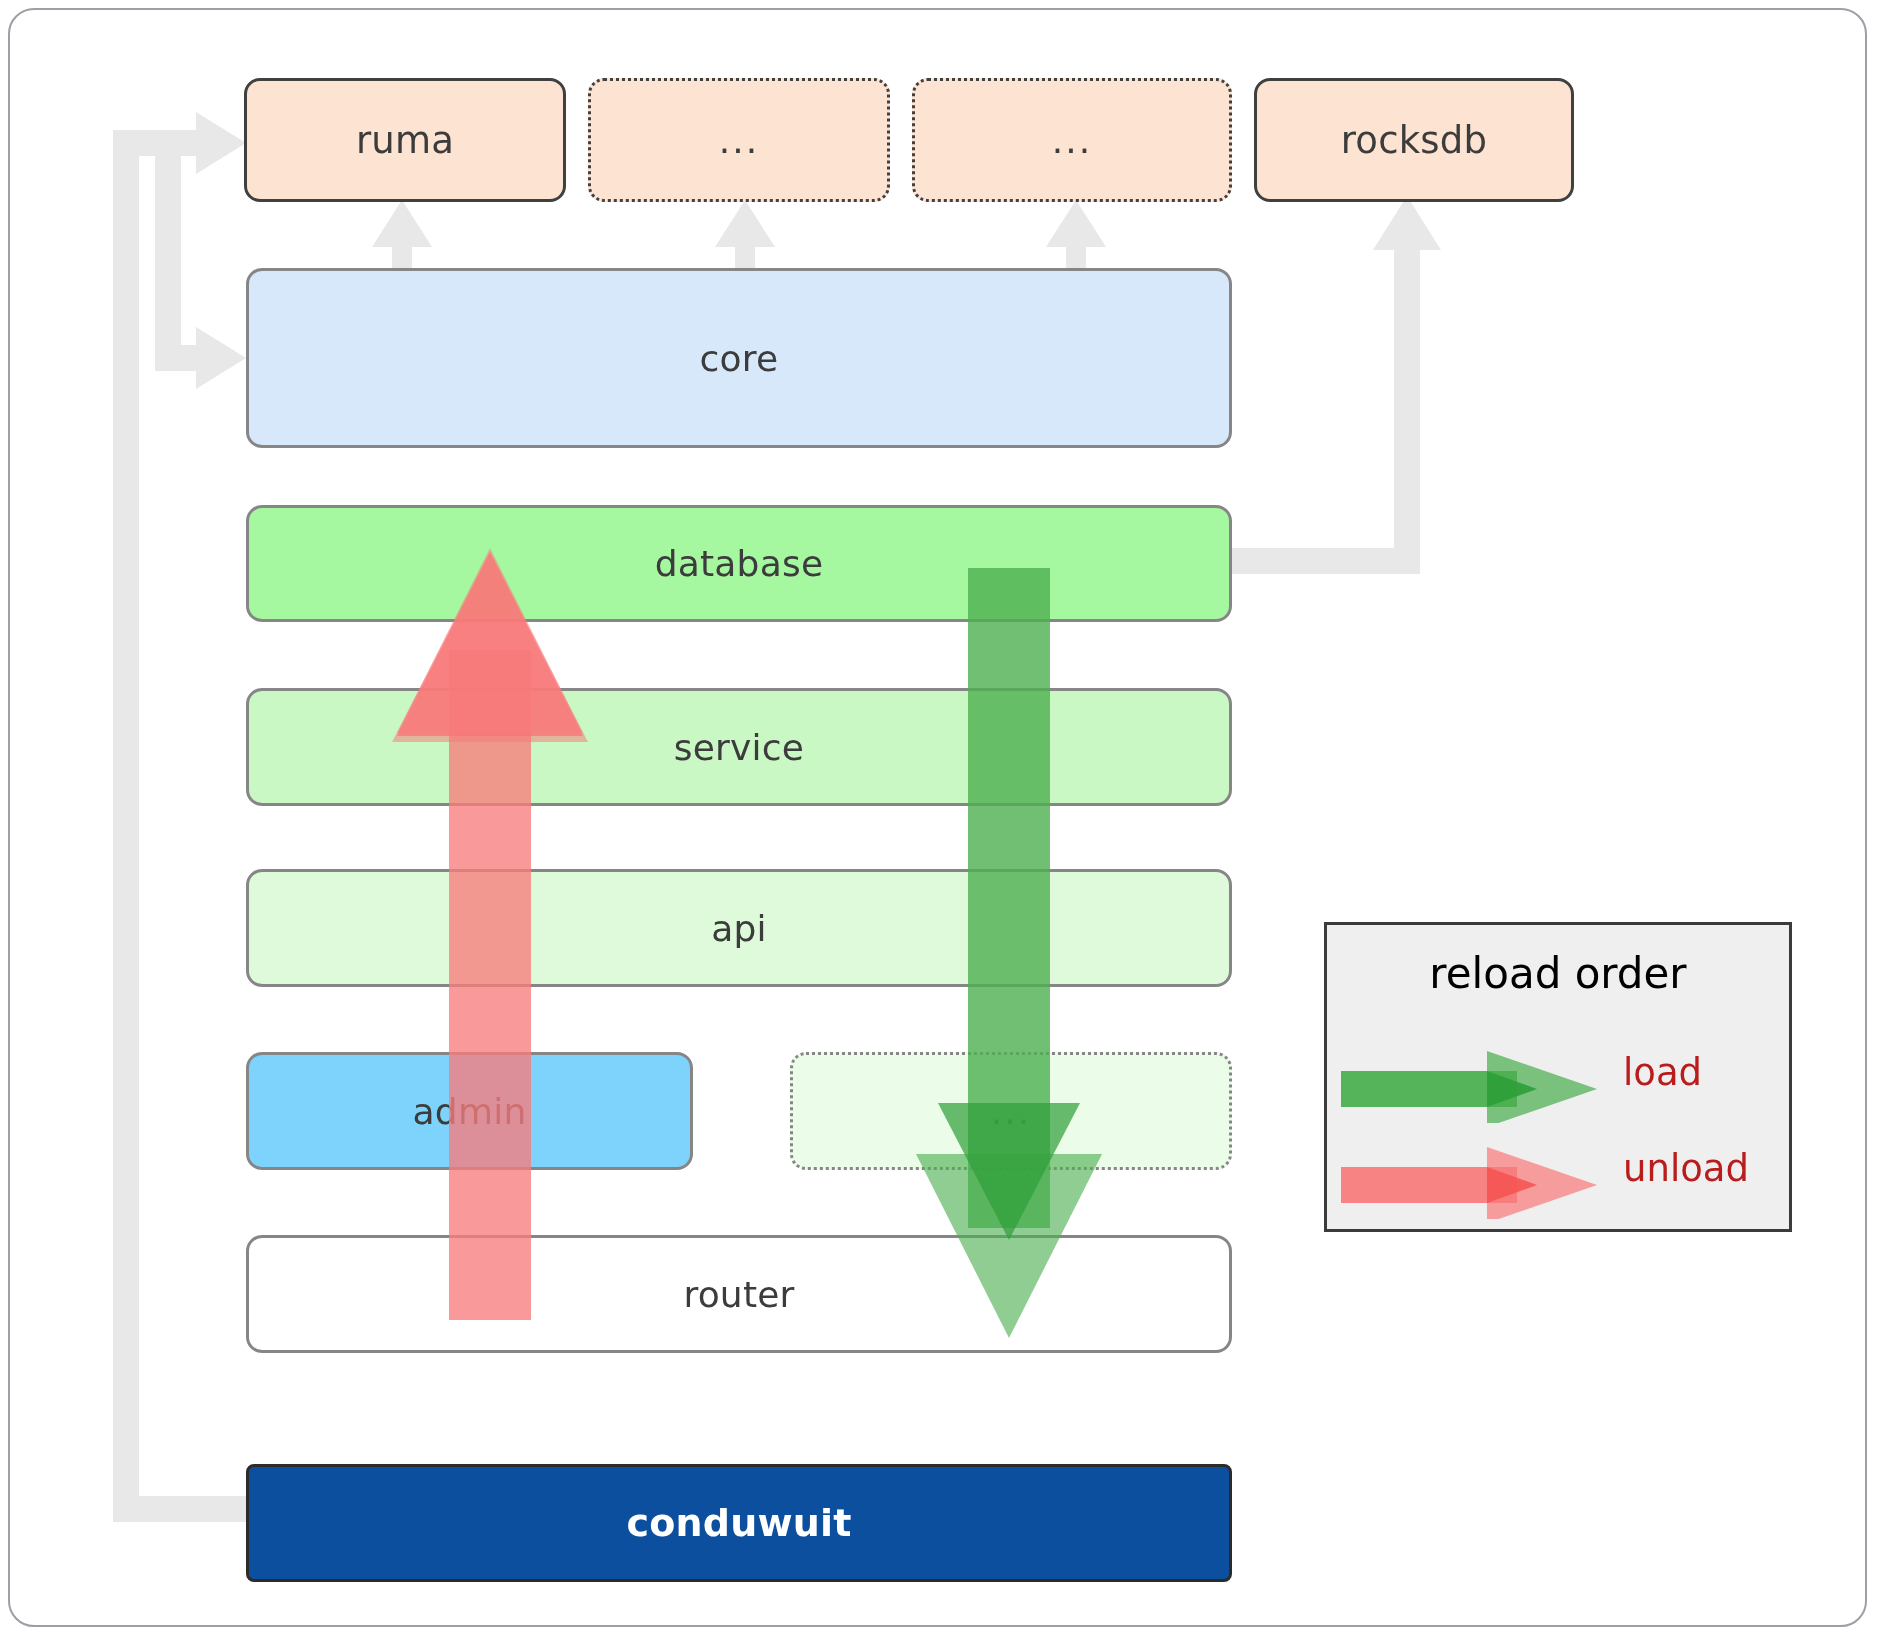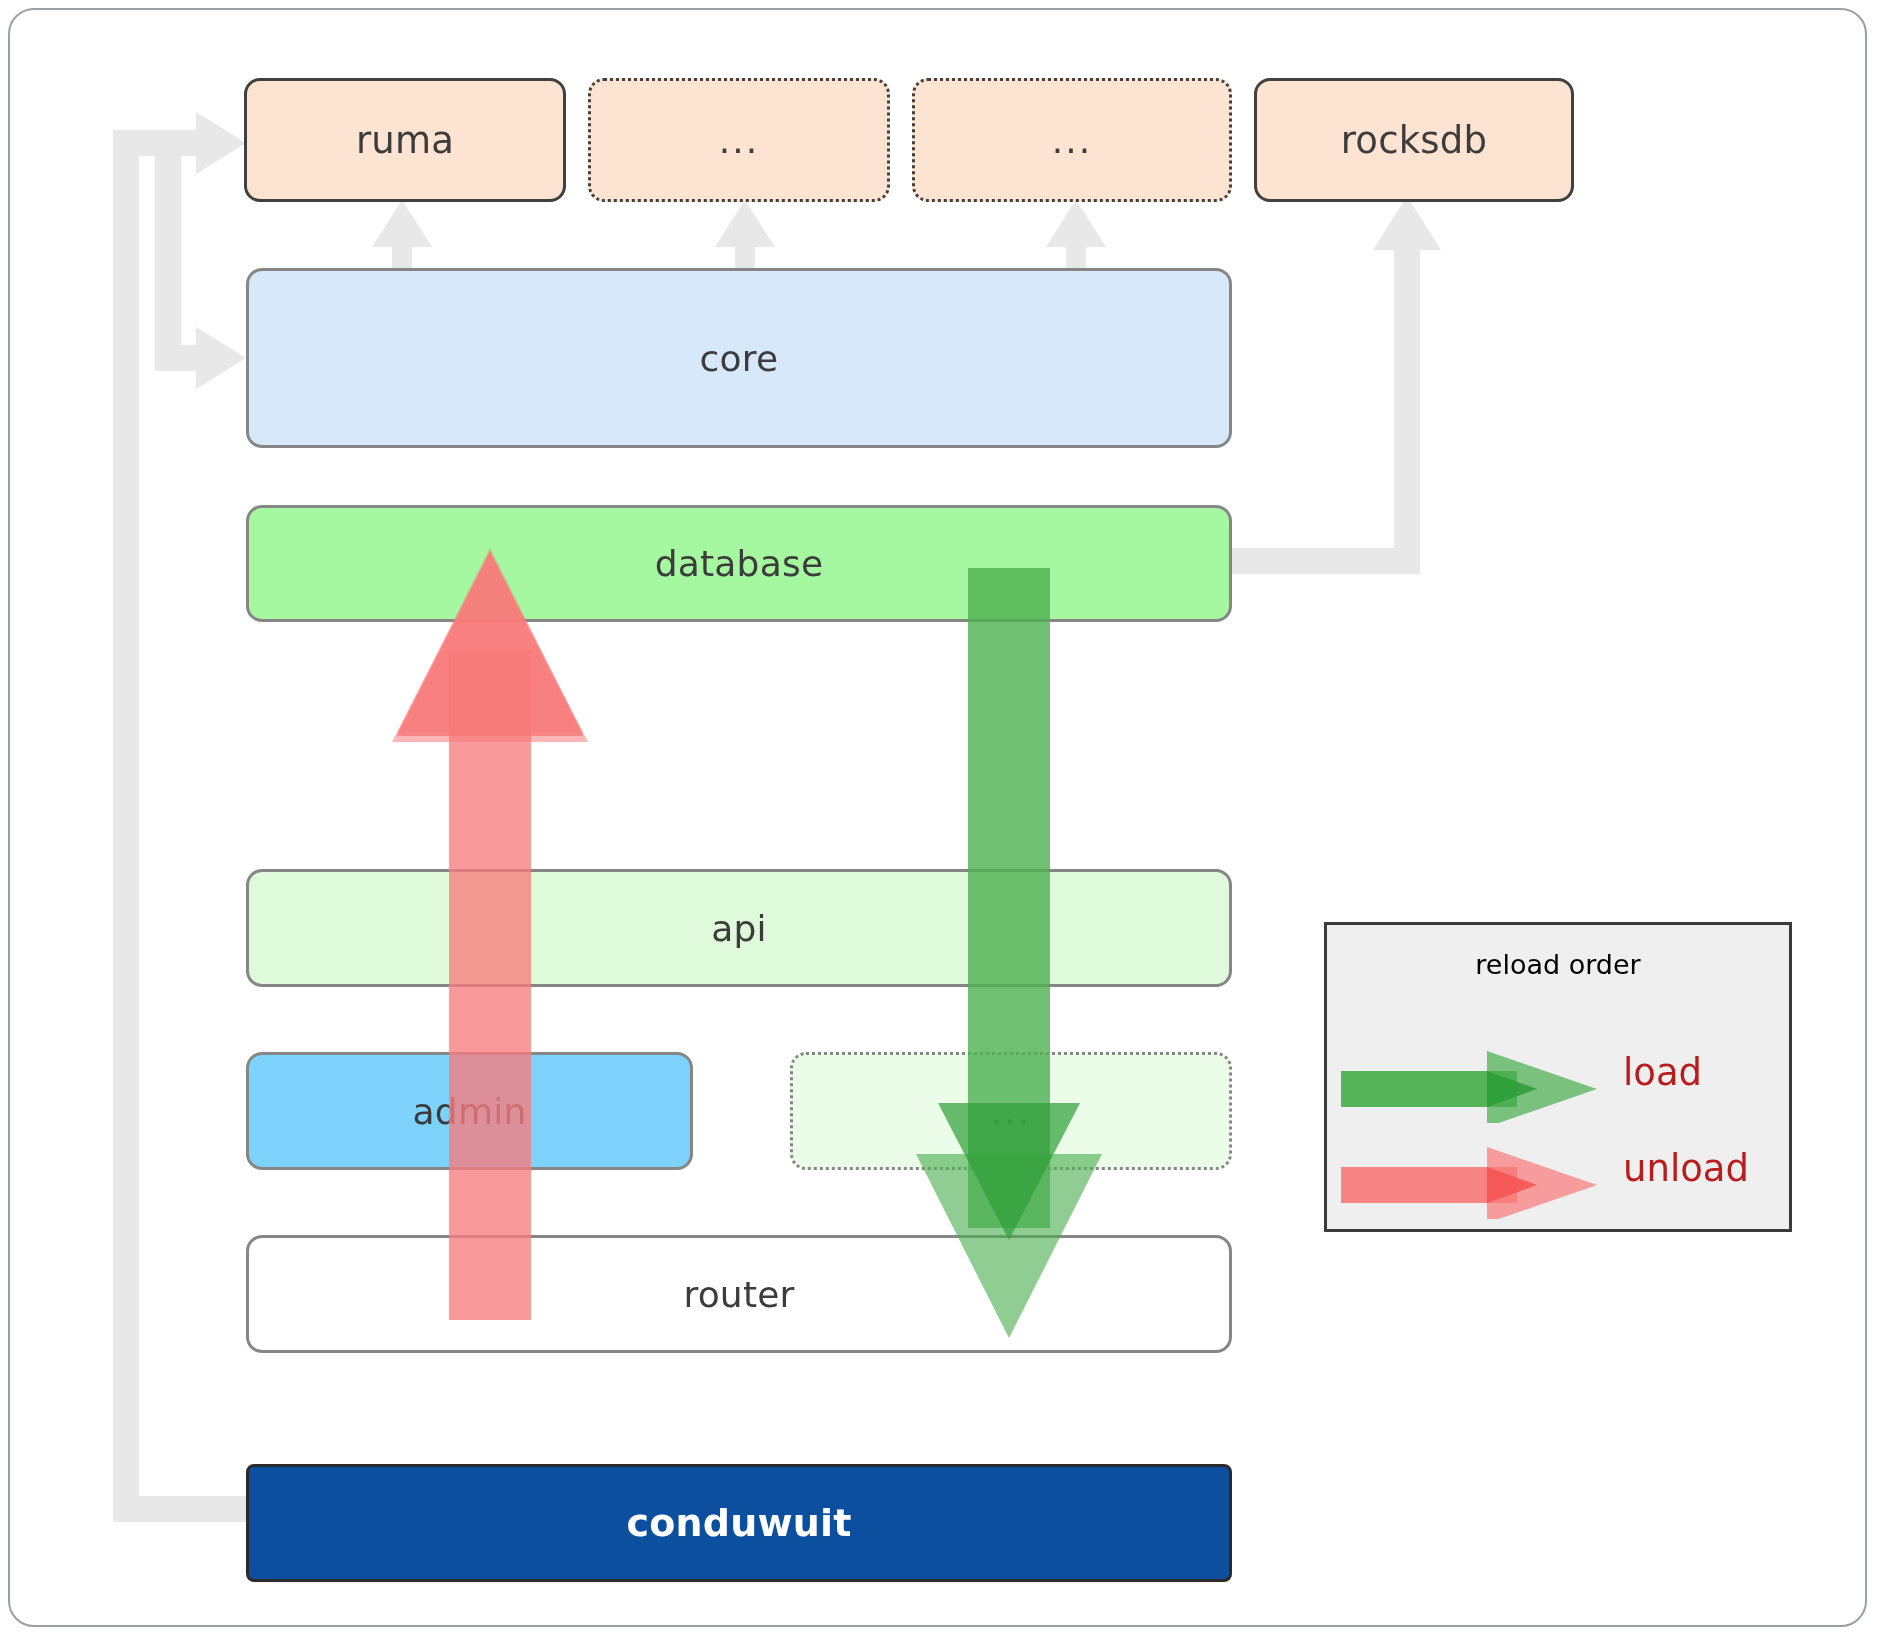--- a/index.html
+++ b/index.html
@@ -99,21 +99,21 @@
     left:1324px; top:922px;
     width:468px; height:310px;
     background:#efefef;
     border:3px solid #3b3b3b;
     box-sizing:border-box;
   }
   .legend-title{
     position:absolute;
     left:0; top:24px; width:100%;
     text-align:center;
-    font-size:27px;
+    font-size:42px;
     color:#000000;
   }
   .legend-row{ position:absolute; left:0; width:100%; height:80px; }
   .legend-row.load  { top:118px; }
   .legend-row.unload{ top:214px; }
   .legend-label{
     position:absolute;
     left:296px; top:8px;
     font-size:37px;
     color:#b91c1c;
@@ -180,20 +180,23 @@
   </div>
 
   <div class="box core" style="left:246px; top:268px; width:986px; height:180px;">
     <span class="lbl">core</span>
   </div>
 
   <div class="box database" style="left:246px; top:505px; width:986px; height:117px;">
     <span class="lbl">database</span>
   </div>
 
+  <div class="box service" style="left:246px; top:688px; width:986px; height:118px;">
+    <span class="lbl">service</span>
+  </div>
 
   <div class="box api" style="left:246px; top:869px; width:986px; height:118px;">
     <span class="lbl">api</span>
   </div>
 
   <div class="box admin" style="left:246px; top:1052px; width:447px; height:118px;">
     <span class="lbl">admin</span>
   </div>
 
   <div class="box dots-box" style="left:790px; top:1052px; width:442px; height:118px;">

